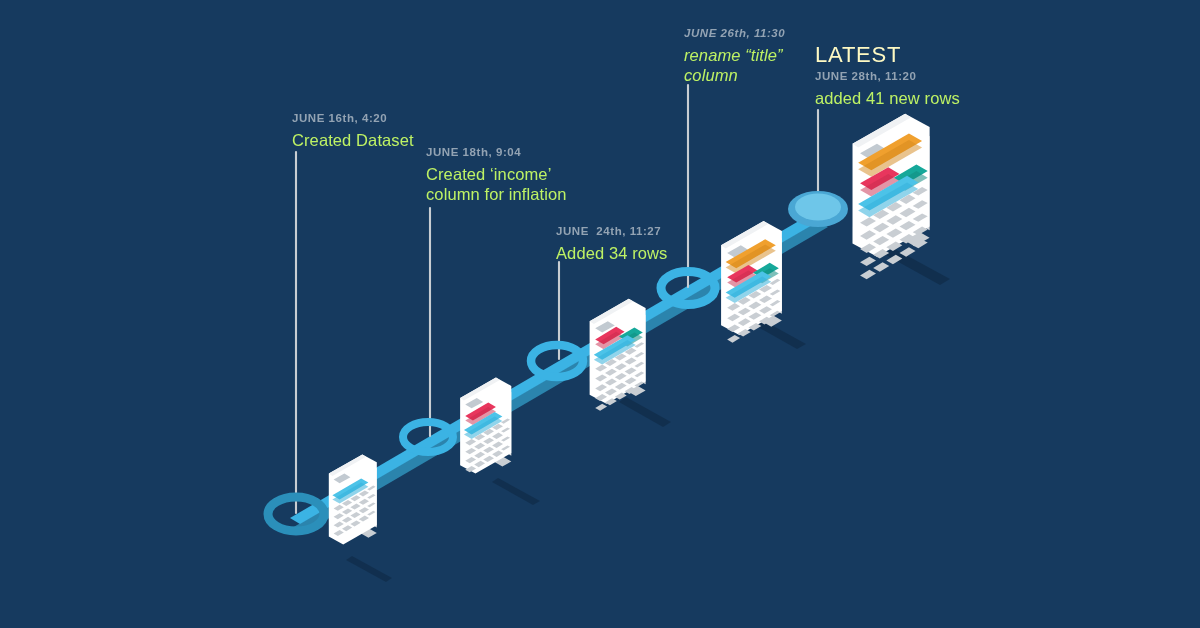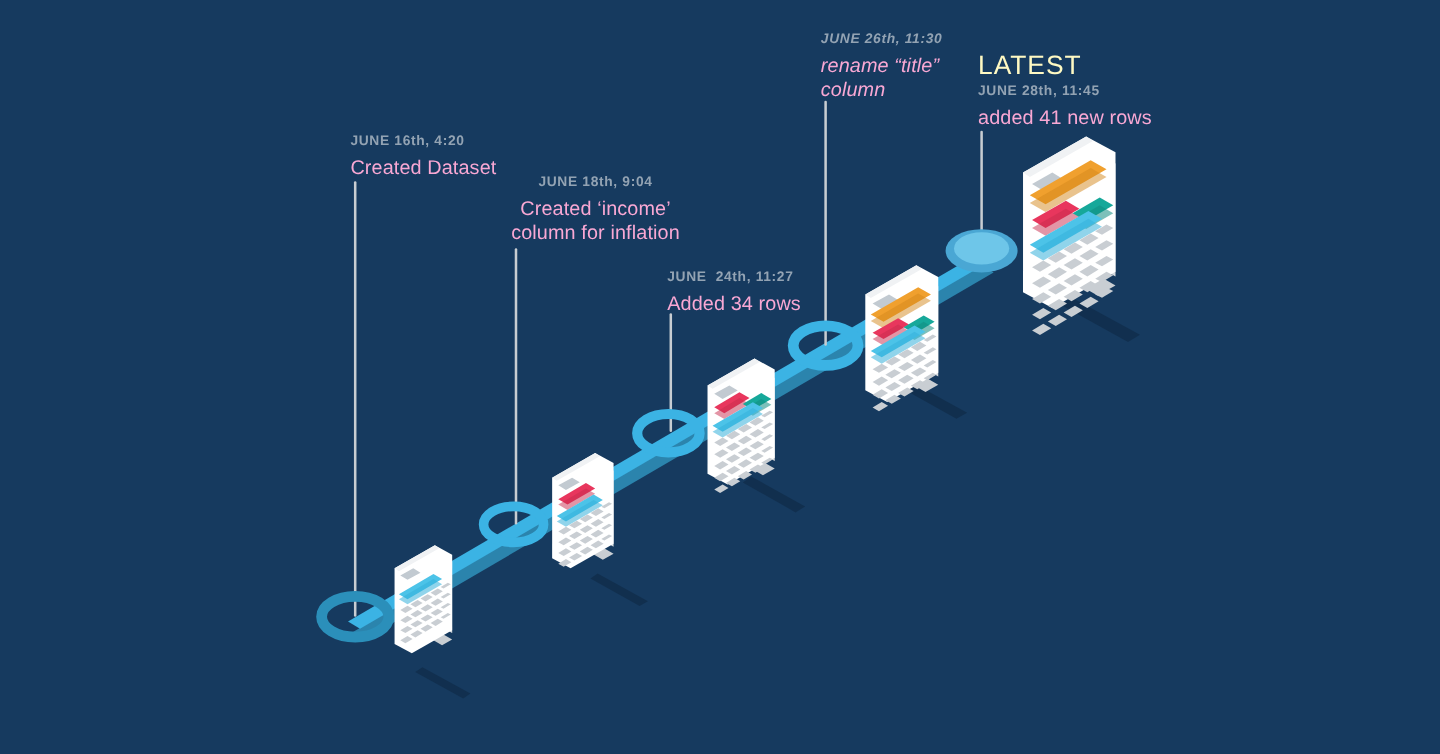--- a/index.html
+++ b/index.html
@@ -17,38 +17,38 @@
   .date{
     color:#93a3b3;
     font-size:11.5px;
     font-weight:bold;
     letter-spacing:0.55px;
     white-space:pre;
     margin:0 0 5px 0;
     line-height:1.1;
   }
   .title{
-    color:#f9a8d4;
+    color:#bef264;
     font-size:16.5px;
     font-weight:400;
     line-height:1.22;
     white-space:pre-line;
     margin:0;
     letter-spacing:0.1px;
   }
   .latest-tag{
     color:#fef9c3;
     font-size:22px;
     font-weight:400;
     letter-spacing:0.8px;
     line-height:1;
     margin:0 0 4px 0;
   }
   .lb1{left:292px;top:112px;}
-  .lb2{left:426px;top:146px;text-align:center;}
+  .lb2{left:426px;top:146px;}
   .lb3{left:556px;top:225px;}
   .lb4{left:684px;top:27px;font-style:italic;}
   .lb5{left:815px;top:44px;}
 </style>
 </head>
 <body>
 
 <div id="stage">
 
   <svg id="scene" viewBox="0 0 1200 628">
@@ -369,17 +369,17 @@
   </div>
 
   <div class="label-block lb4">
     <div class="date">JUNE 26th, 11:30</div>
     <div class="title">rename “title”
 column</div>
   </div>
 
   <div class="label-block lb5">
     <div class="latest-tag">LATEST</div>
-    <div class="date">JUNE 28th, 11:45</div>
+    <div class="date">JUNE 28th, 11:20</div>
     <div class="title">added 41 new rows</div>
   </div>
 
 </div>
 
 </body></html>

